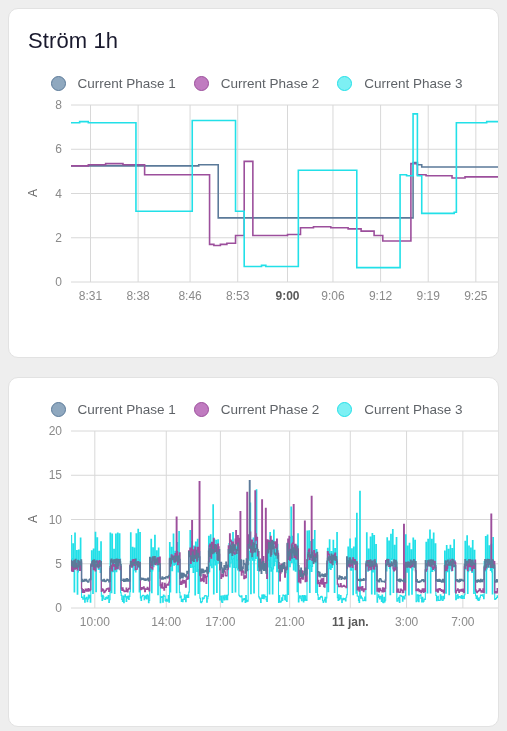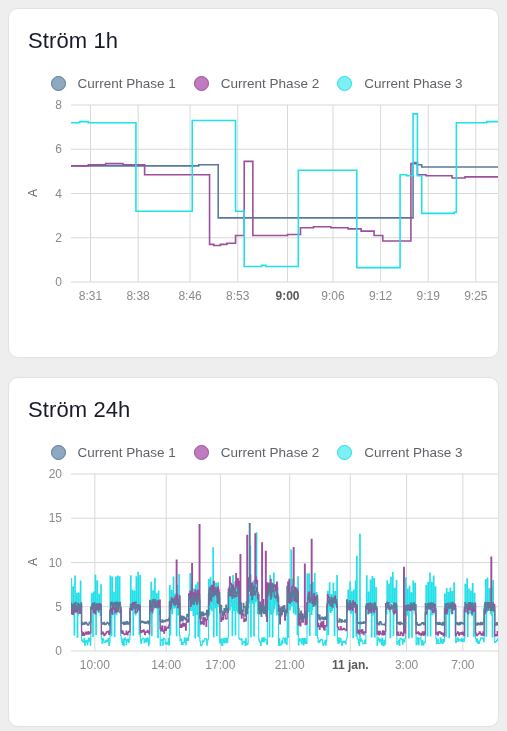--- a/index.html
+++ b/index.html
@@ -151,21 +151,20 @@
           <line x1="466.855" x2="466.855" y1="8" y2="185" stroke="#d8d8d8" stroke-width="1"></line>
           <text x="466.855" y="203" text-anchor="middle" class="tick-text">9:25</text>
           <path d="M62,68.84375L83.65,68.84375L83.65,68.84375L105.30000000000001,68.84375L105.30000000000001,68.84375L126.95,68.84375L126.95,68.84375L148.60000000000002,68.84375L148.60000000000002,68.84375L170.25,68.84375L170.25,68.84375L189.735,68.84375L189.735,67.7375L194.065,67.7375L194.065,67.7375L200.56,67.7375L200.56,67.7375L209.22,67.7375L209.22,120.8375L217.88,120.8375L217.88,120.8375L226.54,120.8375L226.54,120.8375L235.20000000000002,120.8375L235.20000000000002,120.8375L256.85,120.8375L256.85,120.8375L278.5,120.8375L278.5,120.8375L300.15,120.8375L300.15,120.8375L321.8,120.8375L321.8,120.8375L343.45,120.8375L343.45,120.8375L365.09999999999997,120.8375L365.09999999999997,120.8375L386.75,120.8375L386.75,120.8375L397.575,120.8375L397.575,120.8375L404.07,120.8375L404.07,65.52499999999999L408.40000000000003,65.52499999999999L408.40000000000003,67.7375L412.73,67.7375L412.73,69.95L421.39,69.95L421.39,69.95L430.05,69.95L430.05,69.95L443.04,69.95L443.04,69.95L460.36,69.95L460.36,69.95L477.68,69.95L477.68,69.95L495,69.95L495,69.95" fill="none" stroke="#5b7a99" stroke-width="1.6" stroke-linejoin="miter"></path>
           <path d="M62,68.84375L79.32,68.84375L79.32,67.7375L96.64,67.7375L96.64,66.63125000000001L113.96000000000001,66.63125000000001L113.96000000000001,67.7375L129.115,67.7375L129.115,67.7375L135.61,67.7375L135.61,77.69375000000001L148.60000000000002,77.69375000000001L148.60000000000002,77.69375000000001L170.25,77.69375000000001L170.25,77.69375000000001L189.735,77.69375000000001L189.735,77.69375000000001L196.23,77.69375000000001L196.23,77.69375000000001L200.56,77.69375000000001L200.56,147.3875L204.89000000000001,147.3875L204.89000000000001,148.49375L211.385,148.49375L211.385,147.3875L217.88,147.3875L217.88,146.28125L226.54,146.28125L226.54,138.5375L235.20000000000002,138.5375L235.20000000000002,64.41875L243.85999999999999,64.41875L243.85999999999999,138.5375L252.52,138.5375L252.52,138.5375L261.18,138.5375L261.18,138.5375L278.5,138.5375L278.5,137.43125L291.49,137.43125L291.49,130.79375L304.48,130.79375L304.48,129.6875L321.8,129.6875L321.8,130.79375L339.12,130.79375L339.12,131.9L352.11,131.9L352.11,134.1125L365.09999999999997,134.1125L365.09999999999997,138.5375L373.76,138.5375L373.76,144.06875L382.42,144.06875L382.42,144.06875L395.41,144.06875L395.41,144.06875L401.90500000000003,144.06875L401.90500000000003,66.63125000000001L408.40000000000003,66.63125000000001L408.40000000000003,77.69375000000001L417.06,77.69375000000001L417.06,78.8L430.05,78.8L430.05,78.8L443.04,78.8L443.04,81.0125L456.03000000000003,81.0125L456.03000000000003,79.90625L469.02,79.90625L469.02,79.90625L495,79.90625L495,79.90625" fill="none" stroke="#9c4f9c" stroke-width="1.6" stroke-linejoin="miter"></path>
           <path d="M62,25.69999999999999L70.66,25.69999999999999L70.66,24.59375L79.32,24.59375L79.32,25.69999999999999L105.30000000000001,25.69999999999999L105.30000000000001,25.69999999999999L124.785,25.69999999999999L124.785,25.69999999999999L126.95,25.69999999999999L126.95,114.2L148.60000000000002,114.2L148.60000000000002,114.2L170.25,114.2L170.25,114.2L181.075,114.2L181.075,114.2L183.24,114.2L183.24,23.48750000000001L200.56,23.48750000000001L200.56,23.48750000000001L217.88,23.48750000000001L217.88,23.48750000000001L224.375,23.48750000000001L224.375,23.48750000000001L226.54,23.48750000000001L226.54,114.2L233.035,114.2L233.035,114.2L235.20000000000002,114.2L235.20000000000002,169.5125L243.85999999999999,169.5125L243.85999999999999,169.5125L252.52,169.5125L252.52,168.40625L256.85,168.40625L256.85,169.5125L259.015,169.5125L259.015,169.5125L278.5,169.5125L278.5,169.5125L287.15999999999997,169.5125L287.15999999999997,169.5125L289.32500000000005,169.5125L289.32500000000005,73.26875L291.49,73.26875L291.49,73.26875L313.14,73.26875L313.14,73.26875L330.46,73.26875L330.46,73.26875L345.615,73.26875L345.615,73.26875L347.78000000000003,73.26875L347.78000000000003,170.61875L365.09999999999997,170.61875L365.09999999999997,170.61875L371.59499999999997,170.61875L371.59499999999997,170.61875L373.76,170.61875L373.76,170.61875L391.08,170.61875L391.08,77.69375000000001L397.575,77.69375000000001L397.575,78.8L399.74,78.8L399.74,78.8L401.90500000000003,78.8L401.90500000000003,78.8L404.07,78.8L404.07,16.849999999999994L408.40000000000003,16.849999999999994L408.40000000000003,78.8L412.73,78.8L412.73,116.4125L430.05,116.4125L430.05,116.4125L443.04,116.4125L443.04,116.4125L445.205,116.4125L445.205,115.30625L447.37,115.30625L447.37,25.69999999999999L464.69,25.69999999999999L464.69,25.69999999999999L477.68,25.69999999999999L477.68,24.59375L495,24.59375L495,25.69999999999999" fill="none" stroke="#22e0e8" stroke-width="1.6" stroke-linejoin="miter"></path>
         </svg>
     </div>
   </div>
 
   <div class="card">
-    <h2 class="card-title">Ström 24h</h2>
 
     <div class="legend">
       <div class="legend-item">
         <span class="legend-dot" id="c2-dot0" style="background: rgb(143, 168, 191); border: 1.5px solid rgb(91, 122, 153);"></span>
         <span class="legend-label">Current Phase 1</span>
       </div>
       <div class="legend-item">
         <span class="legend-dot" id="c2-dot1" style="background: rgb(192, 123, 192); border: 1.5px solid rgb(156, 79, 156);"></span>
         <span class="legend-label">Current Phase 2</span>
       </div>

